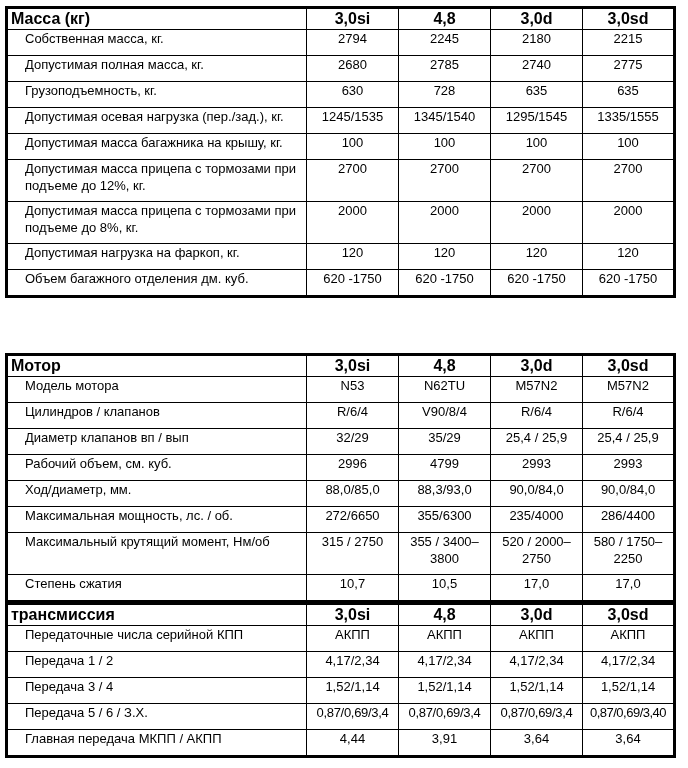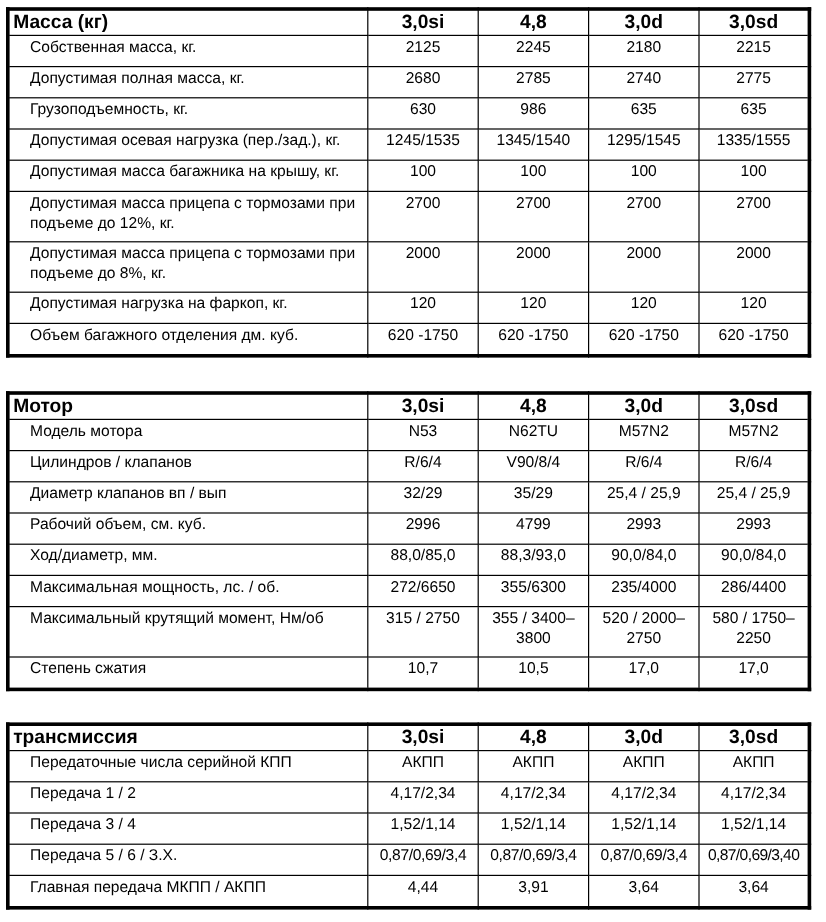--- a/index.html
+++ b/index.html
@@ -30,21 +30,21 @@
   }
   table.spec th.label { text-align: left; padding-left: 3px; }
   table.spec th.model { text-align: center; }
   table.spec td.label { text-align: left; padding-left: 17px; }
   table.spec td.val { text-align: center; }
   table.spec td.wrap { white-space: normal; }
   tr.r1 td { height: 25px; }
   tr.r2 td { height: 41px; margin-left: 32px; }
   td.small { font-size: 11px; }
   #t1 { top: 6px; }
-  #t2 { top: 326px; }
+  #t2 { top: 353px; }
   #t3 { top: 602px; }
 </style>
 </head>
 <body>
 
 <table class="spec" id="t1">
   <colgroup>
       <col class="c0">
       <col class="cv">
       <col class="cv">
@@ -54,36 +54,36 @@
   <tbody>
       <tr>
     <th class="label">Масса (кг)</th>
     <th class="model">3,0si</th>
     <th class="model">4,8</th>
     <th class="model">3,0d</th>
     <th class="model">3,0sd</th>
   </tr>
   <tr class="r1">
     <td class="label">Собственная масса, кг.</td>
-    <td class="val">2125</td>
+    <td class="val">2794</td>
     <td class="val">2245</td>
     <td class="val">2180</td>
     <td class="val">2215</td>
   </tr>
   <tr class="r1">
     <td class="label">Допустимая полная масса, кг.</td>
     <td class="val">2680</td>
     <td class="val">2785</td>
     <td class="val">2740</td>
     <td class="val">2775</td>
   </tr>
   <tr class="r1">
     <td class="label">Грузоподъемность, кг.</td>
     <td class="val">630</td>
-    <td class="val">986</td>
+    <td class="val">728</td>
     <td class="val">635</td>
     <td class="val">635</td>
   </tr>
   <tr class="r1">
     <td class="label">Допустимая осевая нагрузка (пер./зад.), кг.</td>
     <td class="val">1245/1535</td>
     <td class="val">1345/1540</td>
     <td class="val">1295/1545</td>
     <td class="val">1335/1555</td>
   </tr>

